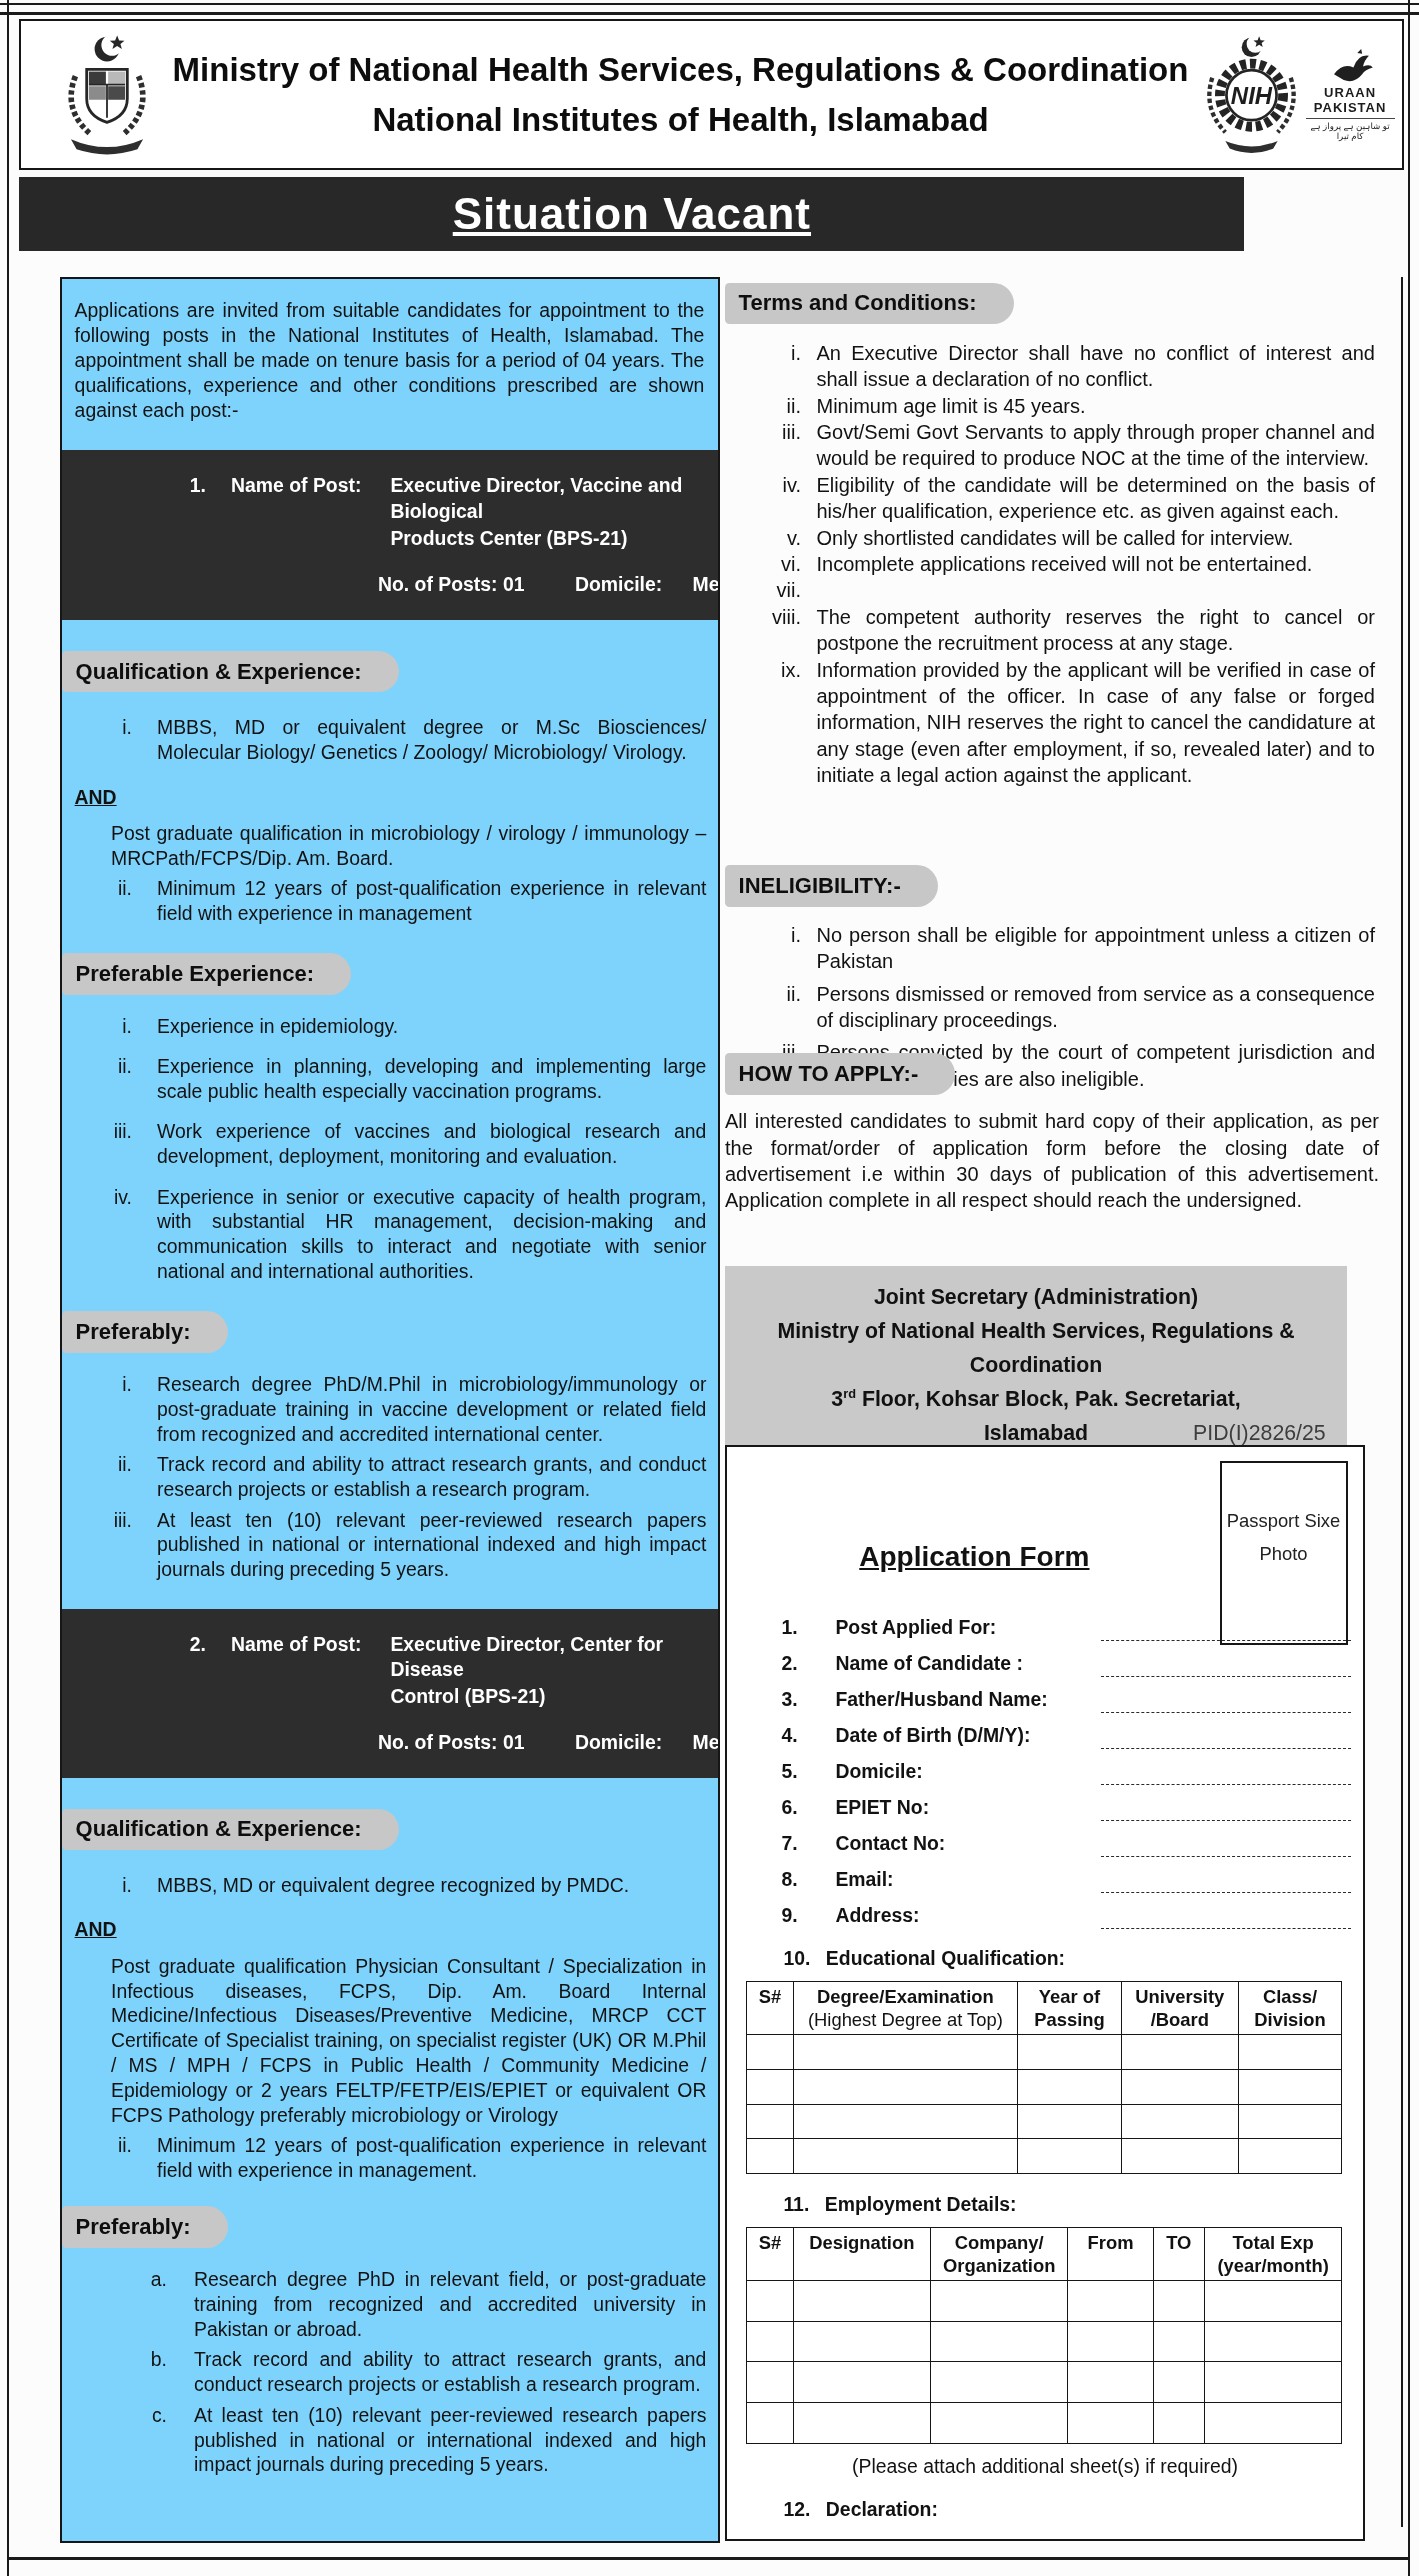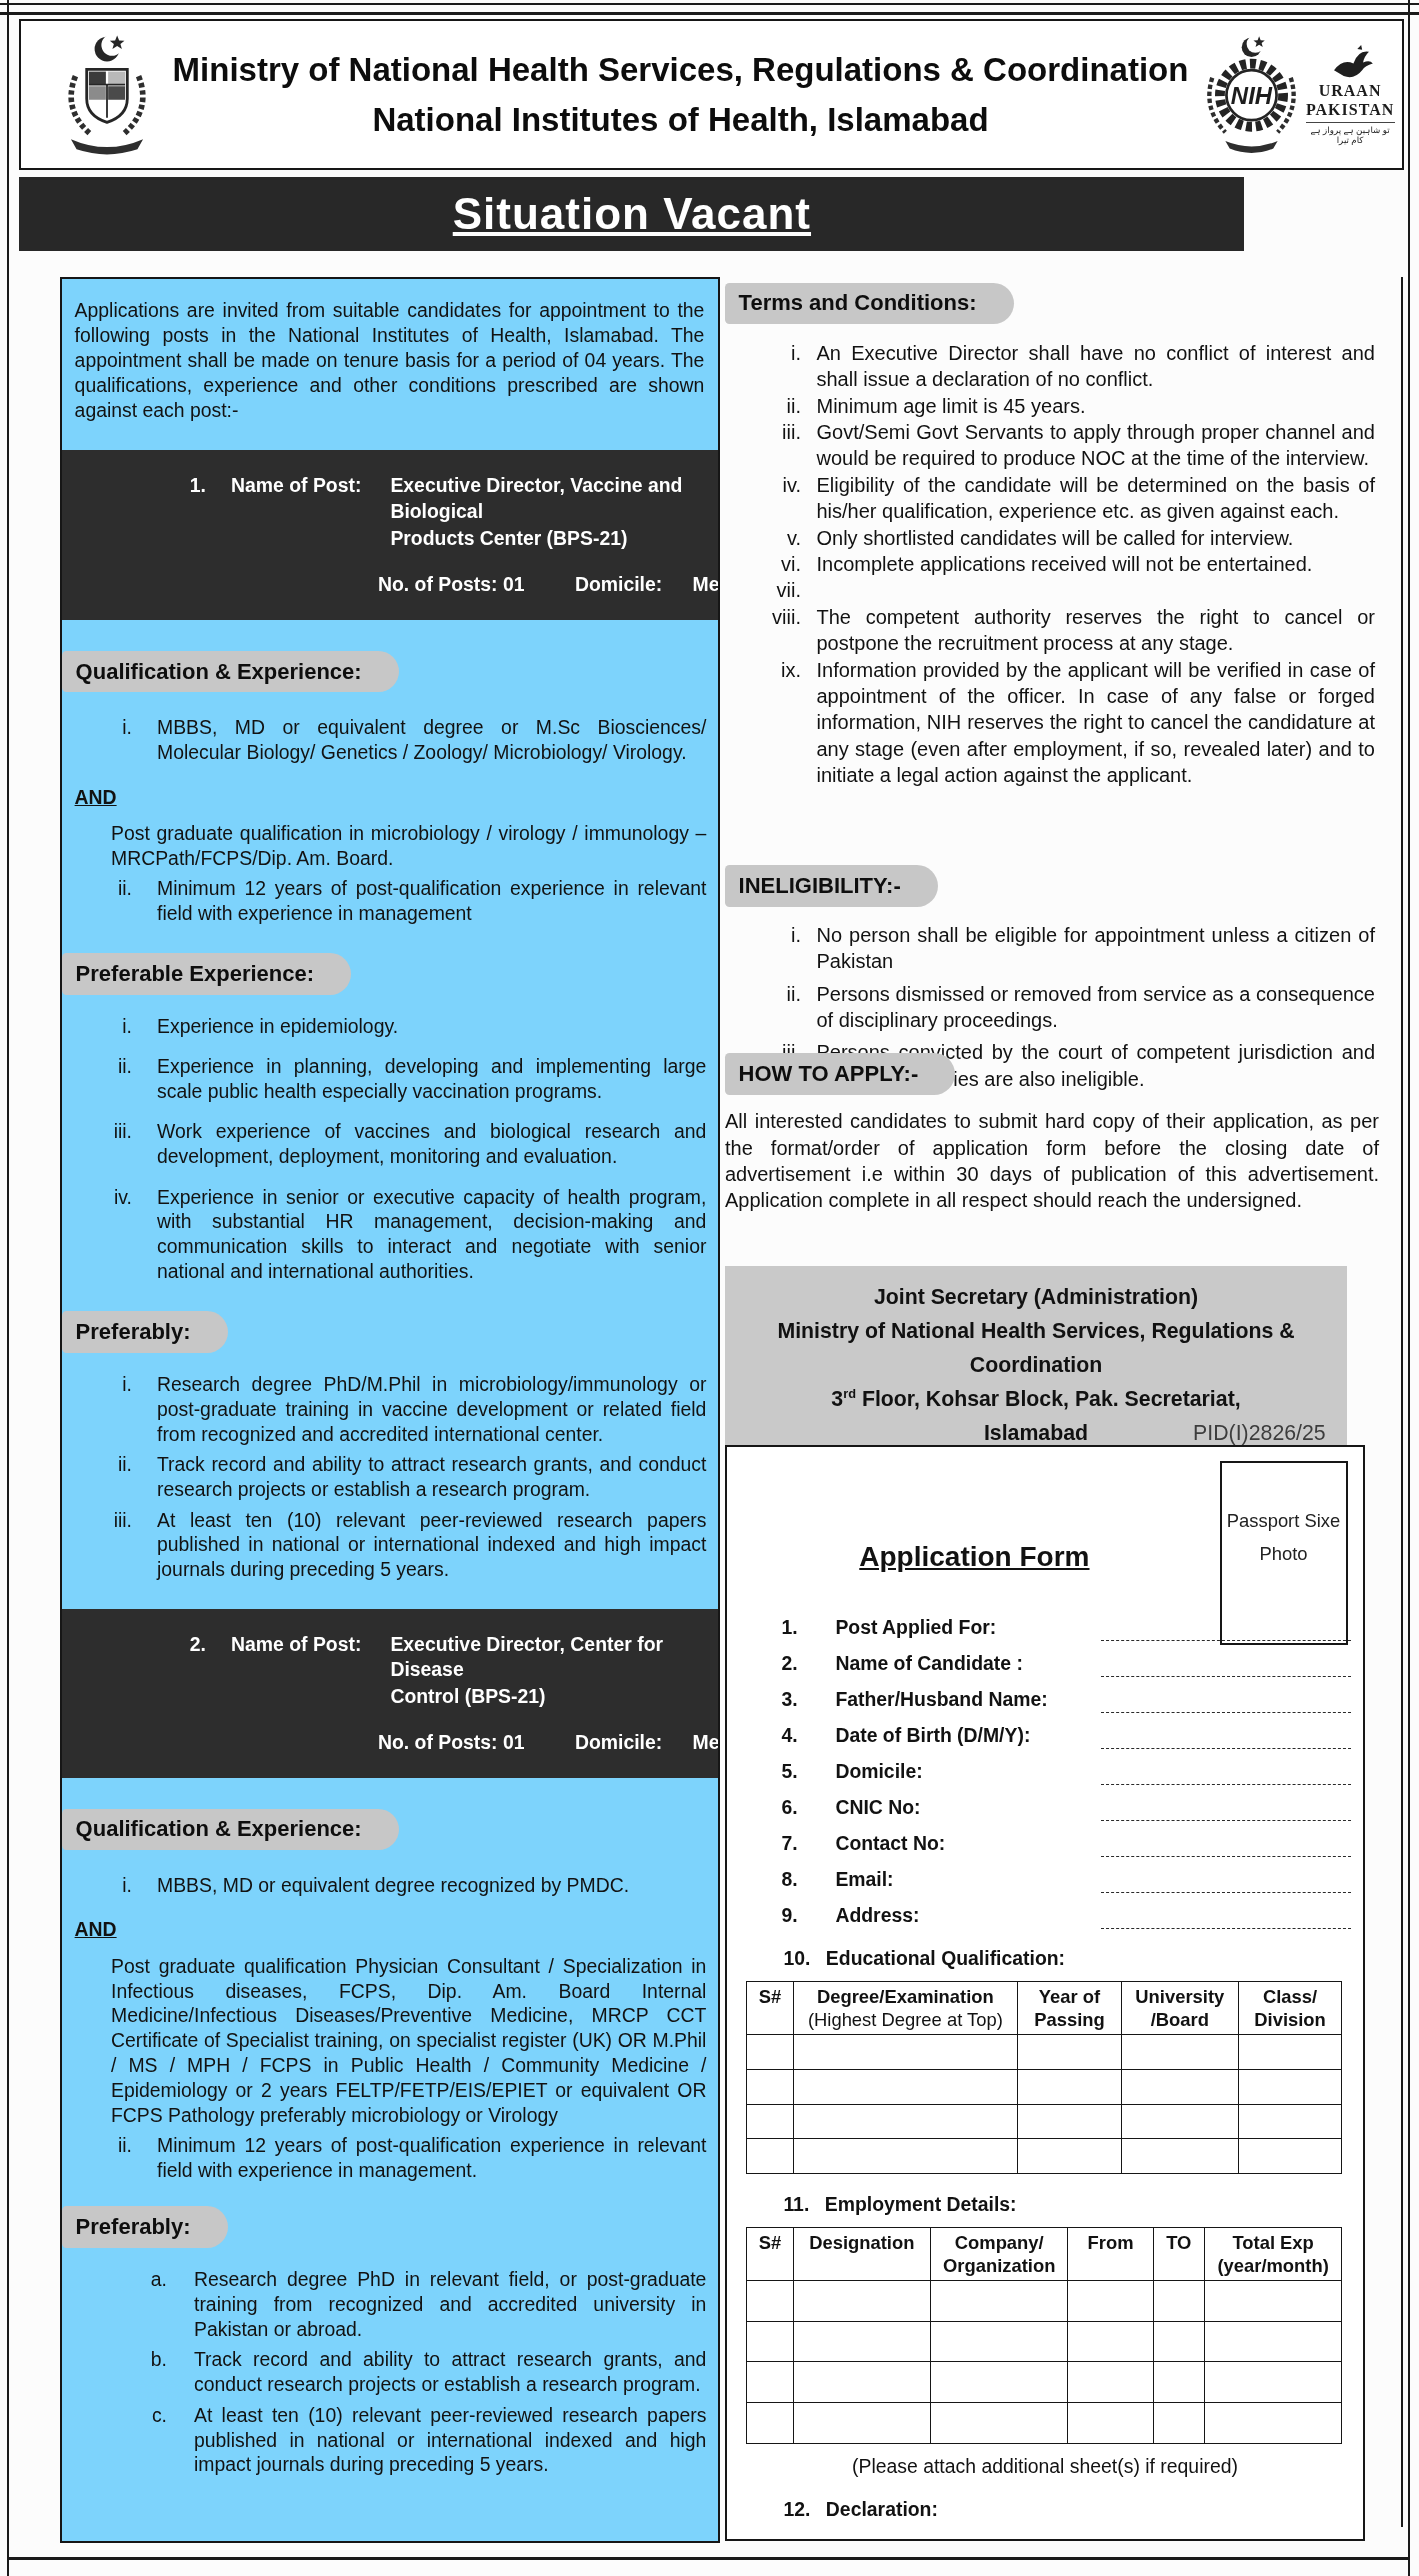--- a/index.html
+++ b/index.html
@@ -13,21 +13,21 @@
   
   .hdr-box {
     position:absolute; left:19.4px; top:19.4px; width:1385px; height:151px;
     border:2.9px solid #161616; box-sizing:border-box;
     display:flex; align-items:center; background:#fff;
   }
   .hdr-titles { flex:1; text-align:center; font-weight:bold; font-size:33px; line-height:1.5; color:#0d0d0d; }
   .emblem { margin-left:29px; flex:0 0 auto; }
   .hdr-logos { display:flex; align-items:center; margin-right:7.8px; }
   .uraan { width:89px; text-align:center; color:#1c1c1c; }
-  .uraan .u1,.uraan .u2 { font-weight:bold; font-size:16px; letter-spacing:1px; line-height:1.15;font-family:Liberation Serif, serif; }
+  .uraan .u1,.uraan .u2 { font-weight:bold; font-size:13px; letter-spacing:1px; line-height:1.15; }
   .uraan .urdu { font-size:8.7px; margin-top:2.9px; border-top:1px solid #444; padding-top:1.9px; }
 
   
   .banner {
     position:absolute; left:19.4px; top:177px; width:1225px; height:74px;
     background:#282828; display:flex; align-items:center; justify-content:center;
   }
   .banner span { color:#fff; font-weight:bold; font-size:44px; text-decoration:underline; letter-spacing:1px; }
 
   
@@ -399,21 +399,21 @@
             <span class="flabel">Date of Birth (D/M/Y):</span>
             <span class="fdash"></span>
           </div>
           <div class="frow">
             <span class="fno">5.</span>
             <span class="flabel">Domicile:</span>
             <span class="fdash"></span>
           </div>
           <div class="frow">
             <span class="fno">6.</span>
-            <span class="flabel">CNIC No:</span>
+            <span class="flabel">EPIET No:</span>
             <span class="fdash"></span>
           </div>
           <div class="frow">
             <span class="fno">7.</span>
             <span class="flabel">Contact No:</span>
             <span class="fdash"></span>
           </div>
           <div class="frow">
             <span class="fno">8.</span>
             <span class="flabel">Email:</span>

